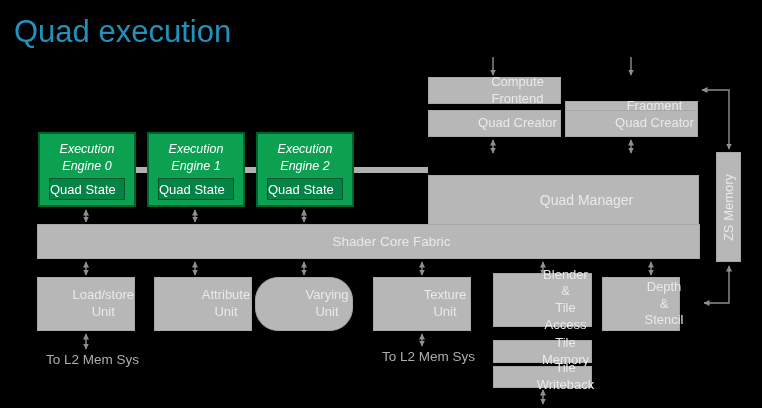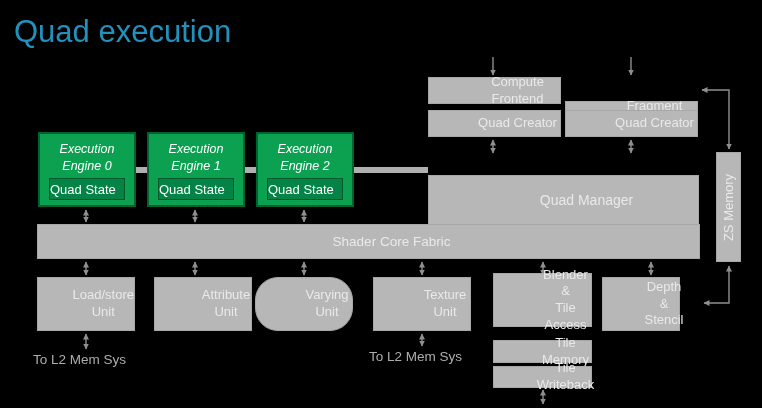--- a/index.html
+++ b/index.html
@@ -22,21 +22,21 @@
     position:absolute;background:#0ba151;border:2px solid #00622e;
     box-sizing:border-box;z-index:2;color:#ffffff;text-align:center;
   }
   .engine .elabel{margin-top:7px;font-size:12.5px;line-height:1.35;font-style:italic;}
   .quad-state{
     position:absolute;left:9px;right:9px;bottom:5px;height:22px;
     background:#048347;border:1px solid #00572a;box-sizing:border-box;
     color:#ffffff;font-size:13px;display:flex;align-items:center;justify-content:flex-start;
   }
   .l2label{
-    position:absolute;color:#adadad;font-size:13.5px;text-align:left;z-index:2;
+    position:absolute;color:#adadad;font-size:13.5px;text-align:right;z-index:2;
   }
   #zs-memory{
     position:absolute;left:716px;top:152px;width:25px;height:110px;
     background:#b7b7b7;border:1px solid #a7a7a7;box-sizing:border-box;
     display:flex;align-items:center;justify-content:center;z-index:2;
   }
   #zs-memory span{
     transform:rotate(-90deg);white-space:nowrap;color:#e9e9e9;font-size:13px;
   }
   svg#wires{position:absolute;left:0;top:0;z-index:1;}

